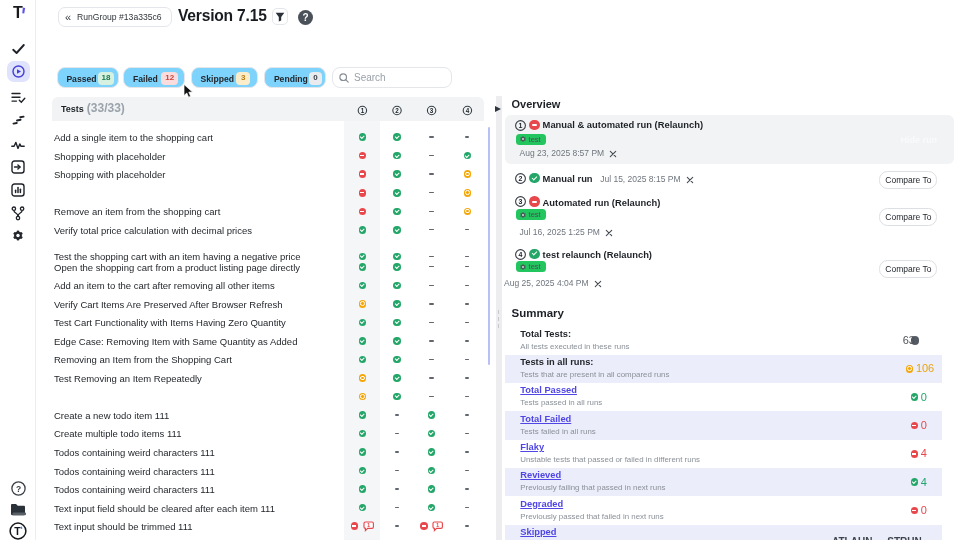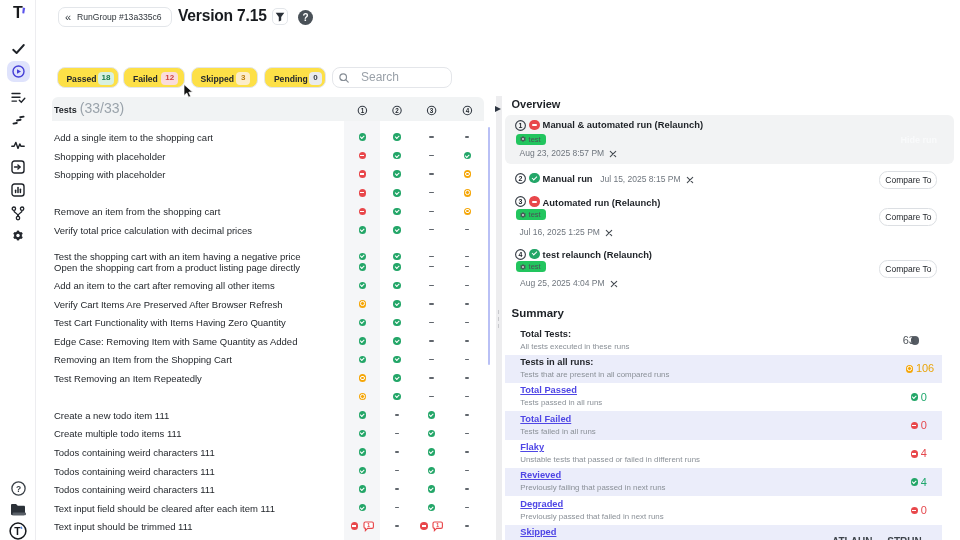--- a/index.html
+++ b/index.html
@@ -9,31 +9,31 @@
 #side{position:absolute;left:0;top:0;width:36px;height:540px;background:#fff;border-right:1px solid #ededf0}
 .sic{position:absolute;left:0;width:36px;text-align:center}
 #logoT{top:4px;font-weight:800;font-size:16px;color:#17191c}
 #act{position:absolute;left:7px;top:61px;width:23px;height:21px;background:#dfe3fc;border-radius:7px}
 #backbtn{position:absolute;left:58px;top:7px;width:114px;height:20px;border:1px solid #e3e6ea;border-radius:7px;background:#fff;font-size:8.6px;color:#30363c;line-height:18px;white-space:nowrap}
 #backbtn .chev{position:absolute;left:6px;top:0;font-size:11px;color:#3a4046}
 #backbtn .bt{position:absolute;left:18px;top:0}
 #title{position:absolute;left:178px;top:7px;font-size:15.6px;font-weight:700;color:#181b1f;letter-spacing:-.2px}
 #fbtn{position:absolute;left:271.5px;top:8px;width:16.5px;height:17px;border:1px solid #e3e6ea;border-radius:5px;background:#fff}
 #help{position:absolute;left:298px;top:9.5px;width:15px;height:15px;border-radius:50%;background:#4a5158;color:#fff;font-size:10px;font-weight:700;text-align:center;line-height:15px}
-.chip{position:absolute;top:67px;height:21px;border:1px solid #e4e6ea;border-radius:8px;background:#fde047;font-size:8.6px;font-weight:700;color:#23272c}
+.chip{position:absolute;top:67px;height:21px;border:1px solid #e4e6ea;border-radius:8px;background:#7dd3fc;font-size:8.6px;font-weight:700;color:#23272c}
 .chip .t{position:absolute;top:6px}
 .badge{position:absolute;border-radius:4px;font-size:8px;font-weight:700;text-align:center;top:4px;height:12.5px;line-height:12.5px}
 .bg-g{background:#d7f1e1;color:#197a4b}
 .bg-r{background:#fadcdc;color:#cf3f3f}
 .bg-y{background:#fcedca;color:#bb7b09}
 .bg-n{background:#e9ebee;color:#3a4047}
-#search{position:absolute;left:332px;top:67px;width:119.5px;height:21px;border:1px solid #e4e6ea;border-radius:8px;background:#fff;font-size:12px;color:#9aa1a9;line-height:19px;padding-left:28px}
+#search{position:absolute;left:332px;top:67px;width:119.5px;height:21px;border:1px solid #e4e6ea;border-radius:8px;background:#fff;font-size:10px;color:#9aa1a9;line-height:19px;padding-left:21px}
 #thead{position:absolute;left:52px;top:97px;width:431.5px;height:23.5px;background:#f1f3f4;border-radius:6px 6px 0 0;font-size:9px;line-height:23.5px;color:#1d2126}
-#thead b{font-weight:700;margin-left:2px}
-#thead .cnt{color:#9aa3ab;font-weight:400;margin-left:3px;font-size:14px}
+#thead b{font-weight:700;margin-left:9px}
+#thead .cnt{color:#9aa3ab;font-weight:700;margin-left:3px;font-size:12px}
 .colband{position:absolute;left:344.4px;top:120.5px;width:35.8px;height:419.5px;background:#f5f6f8}
 .trow{position:absolute;left:50px;width:442px;height:18.5px}
 .tn{position:absolute;left:4px;top:50%;transform:translateY(-50%);font-size:9.5px;color:#1e2227;white-space:nowrap}
 i.st{position:absolute;top:50%;margin-top:-3.75px;width:7.5px;height:7.5px;border-radius:50%;display:block}
 i.g{background:#23a668}
 i.g::after{content:'';position:absolute;left:1.6px;top:1.8px;width:3.4px;height:1.7px;border-left:1px solid #fff;border-bottom:1px solid #fff;transform:rotate(-45deg)}
 i.r{background:#e8474b}
 i.r::after{content:'';position:absolute;left:1.8px;top:3.1px;width:3.9px;height:1.4px;background:#fff}
 i.y{background:#f5a607}
 i.y::after{content:'';position:absolute;left:1.4px;top:1.4px;width:2.6px;height:2.6px;border:1px solid #fff;border-radius:50%}
@@ -430,21 +430,21 @@
           <path d="M4 1.2 V2.2"></path>
           <path d="M4 6.8 V5.8"></path>
           <path d="M6.42 2.6 L5.56 3.1"></path>
           <path d="M1.58 2.6 L2.44 3.1"></path>
           <path d="M1.58 5.4 L2.44 4.9"></path>
           <path d="M6.42 5.4 L5.56 4.9"></path>
         </g>
         <circle cx="4" cy="4" r="2.1" fill="#4a5056"></circle>
         <circle cx="4" cy="4" r="0.9" fill="#e8eaec"></circle>
       </svg>test</div>
-<div class="odate" style="left:18px;top:188.2px">Aug 25, 2025 4:04 PM<svg class="xic" width="8" height="8" viewBox="0 0 8 8">
+<div class="odate" style="left:2px;top:188.2px">Aug 25, 2025 4:04 PM<svg class="xic" width="8" height="8" viewBox="0 0 8 8">
         <path d="M1.3 1.3 L6.7 6.7 M6.7 1.3 L1.3 6.7" stroke="#454b52" stroke-width="1.1" stroke-linecap="round"></path>
       </svg></div>
 <div class="cmp" style="top:170px">Compare To</div>
 <div class="h1" style="left:9.5px;top:216.5px;font-size:11.5px">Summary</div>
 <div class="srow" style="top:236.3px">
       <div class="stitle">Total Tests:</div>
       <div class="sdesc">All tests executed in these runs</div>
       <i class="sico" style="left:405.9px;background:#555b63;width:8.2px;height:8.2px;top:10.2px"></i>
       <div class="sval" style="left:398px;color:#4d5359">63</div>
     </div>

